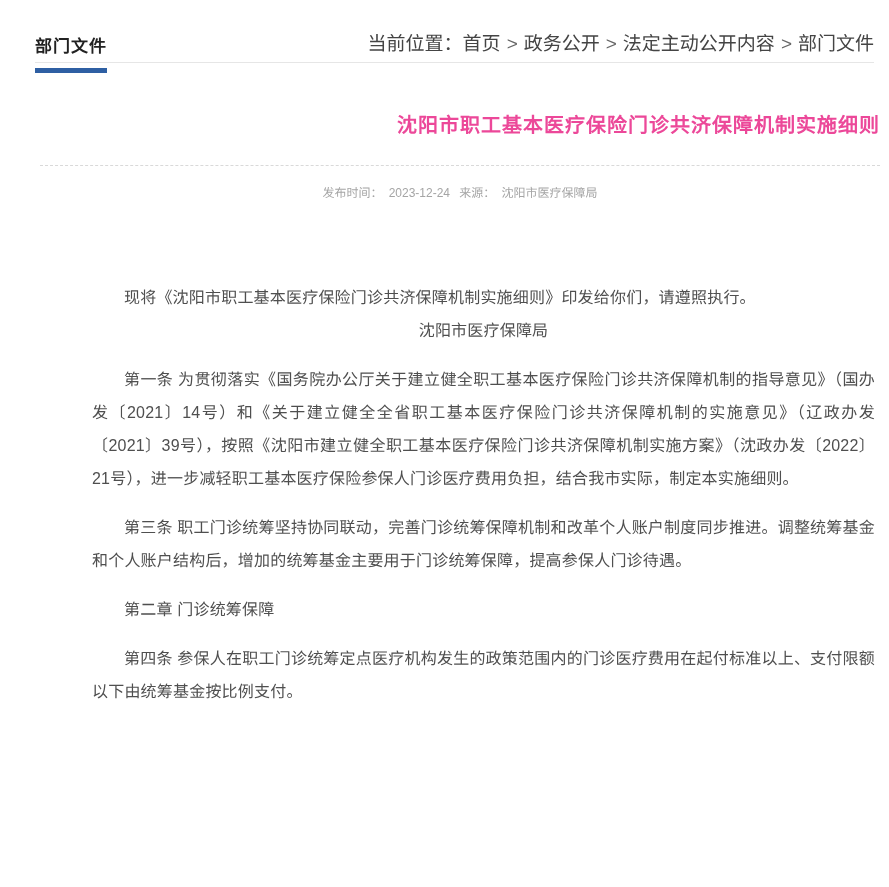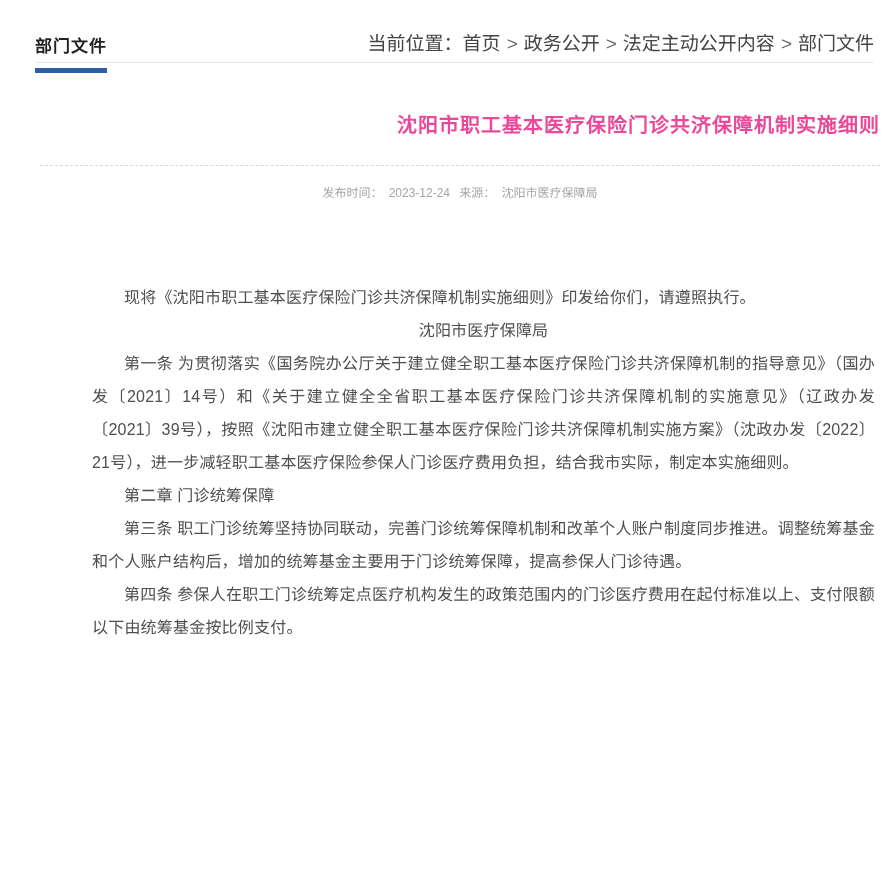--- a/index.html
+++ b/index.html
@@ -93,21 +93,21 @@
     margin: 81px 5px 0 52px; 
     font-size: 16px;
     line-height: 33px;
     color: #4f4f4f;
   }
   .doc-body p {
     margin: 0;
     text-align: justify;
     letter-spacing: 0.2px;
   }
-  .doc-body p.indent { text-indent: 2em; }
+  .doc-body p.indent { text-indent: 2em; margin-top: 16px; }
   .doc-body p.center {
     text-align: center;
     text-indent: 0;
   }
   .doc-body p.big-gap { margin-top: 99px; }
 </style>
 </head>
 <body>
 
 <header class="page-header">
@@ -130,17 +130,17 @@
 
   <div class="publish-meta">
     <span>发布时间：</span><span>2023-12-24</span>
     <span>来源：</span><span>沈阳市医疗保障局</span>
   </div>
 
   <div class="doc-body">
     <p class="indent">现将《沈阳市职工基本医疗保险门诊共济保障机制实施细则》印发给你们，请遵照执行。</p>
     <p class="center">沈阳市医疗保障局</p>
     <p class="indent">第一条 为贯彻落实《国务院办公厅关于建立健全职工基本医疗保险门诊共济保障机制的指导意见》（国办发〔2021〕14号）和《关于建立健全全省职工基本医疗保险门诊共济保障机制的实施意见》（辽政办发〔2021〕39号），按照《沈阳市建立健全职工基本医疗保险门诊共济保障机制实施方案》（沈政办发〔2022〕21号），进一步减轻职工基本医疗保险参保人门诊医疗费用负担，结合我市实际，制定本实施细则。</p>
+    <p class="indent">第三条 职工门诊统筹坚持协同联动，完善门诊统筹保障机制和改革个人账户制度同步推进。调整统筹基金和个人账户结构后，增加的统筹基金主要用于门诊统筹保障，提高参保人门诊待遇。</p>
     <p class="indent">第二章 门诊统筹保障</p>
-    <p class="indent">第三条 职工门诊统筹坚持协同联动，完善门诊统筹保障机制和改革个人账户制度同步推进。调整统筹基金和个人账户结构后，增加的统筹基金主要用于门诊统筹保障，提高参保人门诊待遇。</p>
     <p class="indent">第四条 参保人在职工门诊统筹定点医疗机构发生的政策范围内的门诊医疗费用在起付标准以上、支付限额以下由统筹基金按比例支付。</p>
   </div>
 </main>
 
 </body></html>

